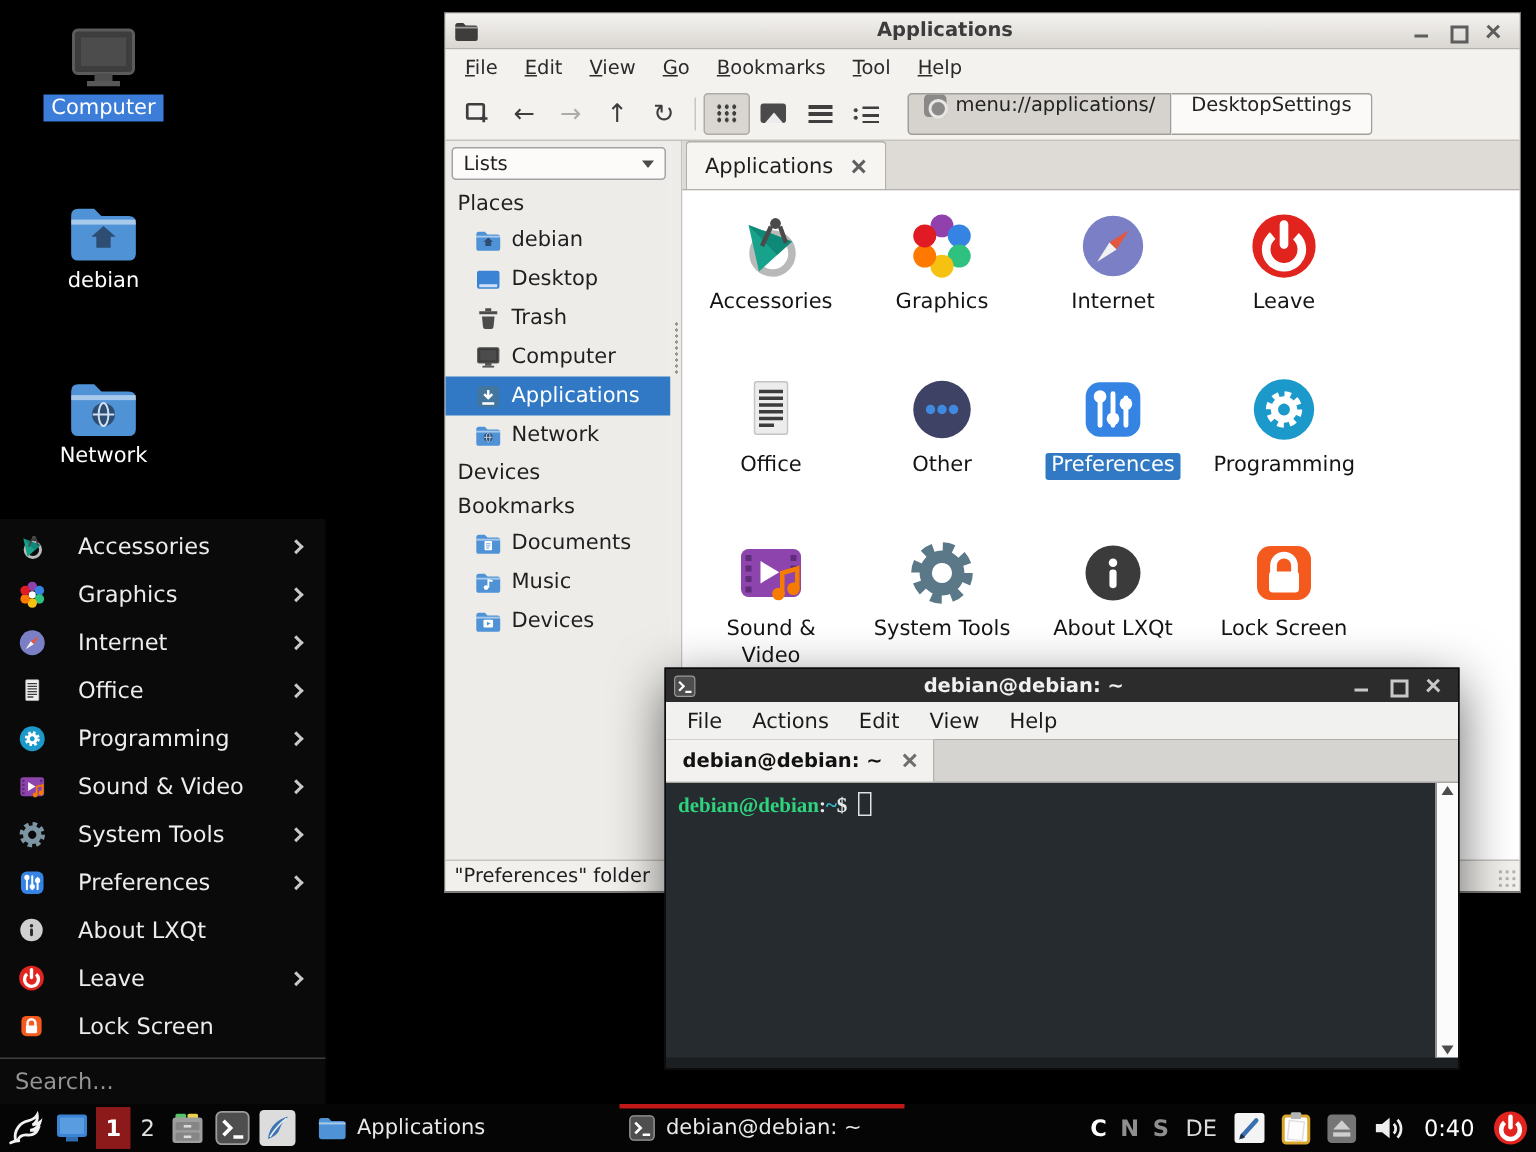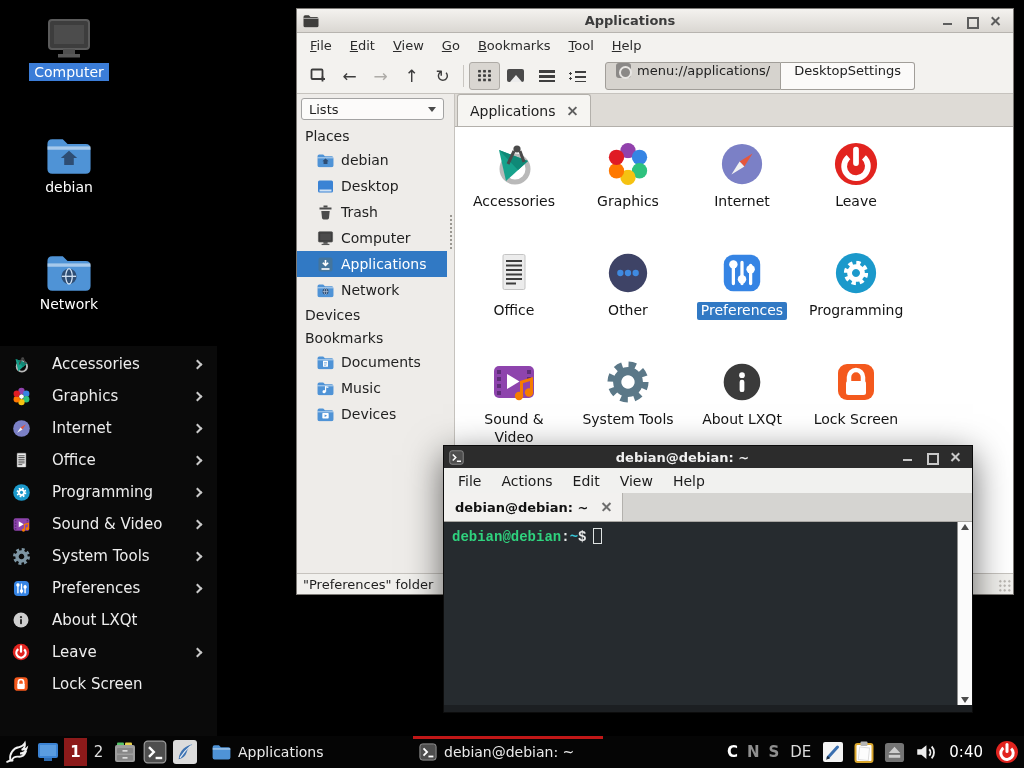--- a/index.html
+++ b/index.html
@@ -101,21 +101,21 @@
   #term { left:443px; top:445px; width:530px; height:268px; border:1px solid #0c0c0c; background:#1c1f22; z-index:3; }
   .t-title { height:22px; background:#2c2c2c; display:flex; align-items:center; padding:0 5px; }
   .t-title .ttl { flex:1; text-align:center; font-size:13px; font-weight:bold; color:#f0f0f0; }
   .t-menubar { height:25px; background:#f1f1ef; display:flex; align-items:center; padding-left:4px; }
   .t-menubar .mitem { font-size:14px; color:#1b1b1b; padding:2px 10px; cursor:default; }
   .t-tabbar { height:29px; background:#d5d4d1; border-bottom:1px solid #a9a7a3; display:flex; }
   .t-tab { background:#f2f1ef; border-right:1px solid #b3b1ad; display:flex; align-items:center; gap:13px;
     padding:0 11px; font-size:13px; font-weight:bold; color:#111; cursor:pointer; }
   .t-tab .xicon::before,.t-tab .xicon::after { background:#6e6e6e; height:1.8px; }
   .t-body { flex:1; background:#262b2f; position:relative;
-    font-family:Liberation Mono, monospace; font-size:14px; font-weight:bold;
+    font-family:Liberation Serif, serif; font-size:14px; font-weight:bold;
     padding:6px 22px 0 8px; cursor:text; }
   .p-user { color:#2fd37e; } .p-dim { color:#e8eaea; } .p-cwd { color:#38c5d6; }
   .cursor { display:inline-block; width:9px; height:16px; border:1.6px solid #dfe3e3; margin-left:7px;
     vertical-align:-3px; }
   .t-scroll { position:absolute; top:0; right:0; bottom:0; width:15px; background:#fbfbfb; border-left:1px solid #8f8f8f;
     display:flex; flex-direction:column; justify-content:space-between; align-items:center; padding:2px 0; }
   .s-up { border-left:4.5px solid transparent; border-right:4.5px solid transparent; border-bottom:6px solid #4c4c4c; cursor:pointer; }
   .s-dn { border-left:4.5px solid transparent; border-right:4.5px solid transparent; border-top:6px solid #4c4c4c; cursor:pointer; }
   .t-bottom { height:7px; background:#1c1f22; }
 
@@ -660,20 +660,21 @@
     <div class="chev"></div>
   </div>
   <div class="m-item">
     <div class="mic">
         <svg width="18" height="18" viewBox="0 0 48 48">
           <use href="#sym-lock"></use>
         </svg>
       </div>
     <span class="mlabel">Lock Screen</span>
   </div>
+  <div class="m-search">Search...</div>
 </div>
 
 <div id="bar">
   <div class="tb-btn tb-menu">
     <svg width="25" height="25" viewBox="0 0 24 24">
       <g fill="none" stroke="#f2f2f2" stroke-width="1.8" stroke-linecap="round">
         <path d="M6 19 C5 13 9 8 14 7 C17 6.3 19 4.8 20 3 C20.5 5.5 19.5 8 17 9.5 C19 9.3 20.6 8.8 21.8 7.8 C21 11 18.5 12.5 15.5 13 C17.5 13.2 19 13 20.5 12.2 C19.3 15.2 16.5 16.3 13.5 16 C11 15.8 8.5 17 7.5 19.5"></path>
         <path d="M3 21 C5 20 6.5 19.5 8.2 19.7"></path>
       </g>
       </svg>

